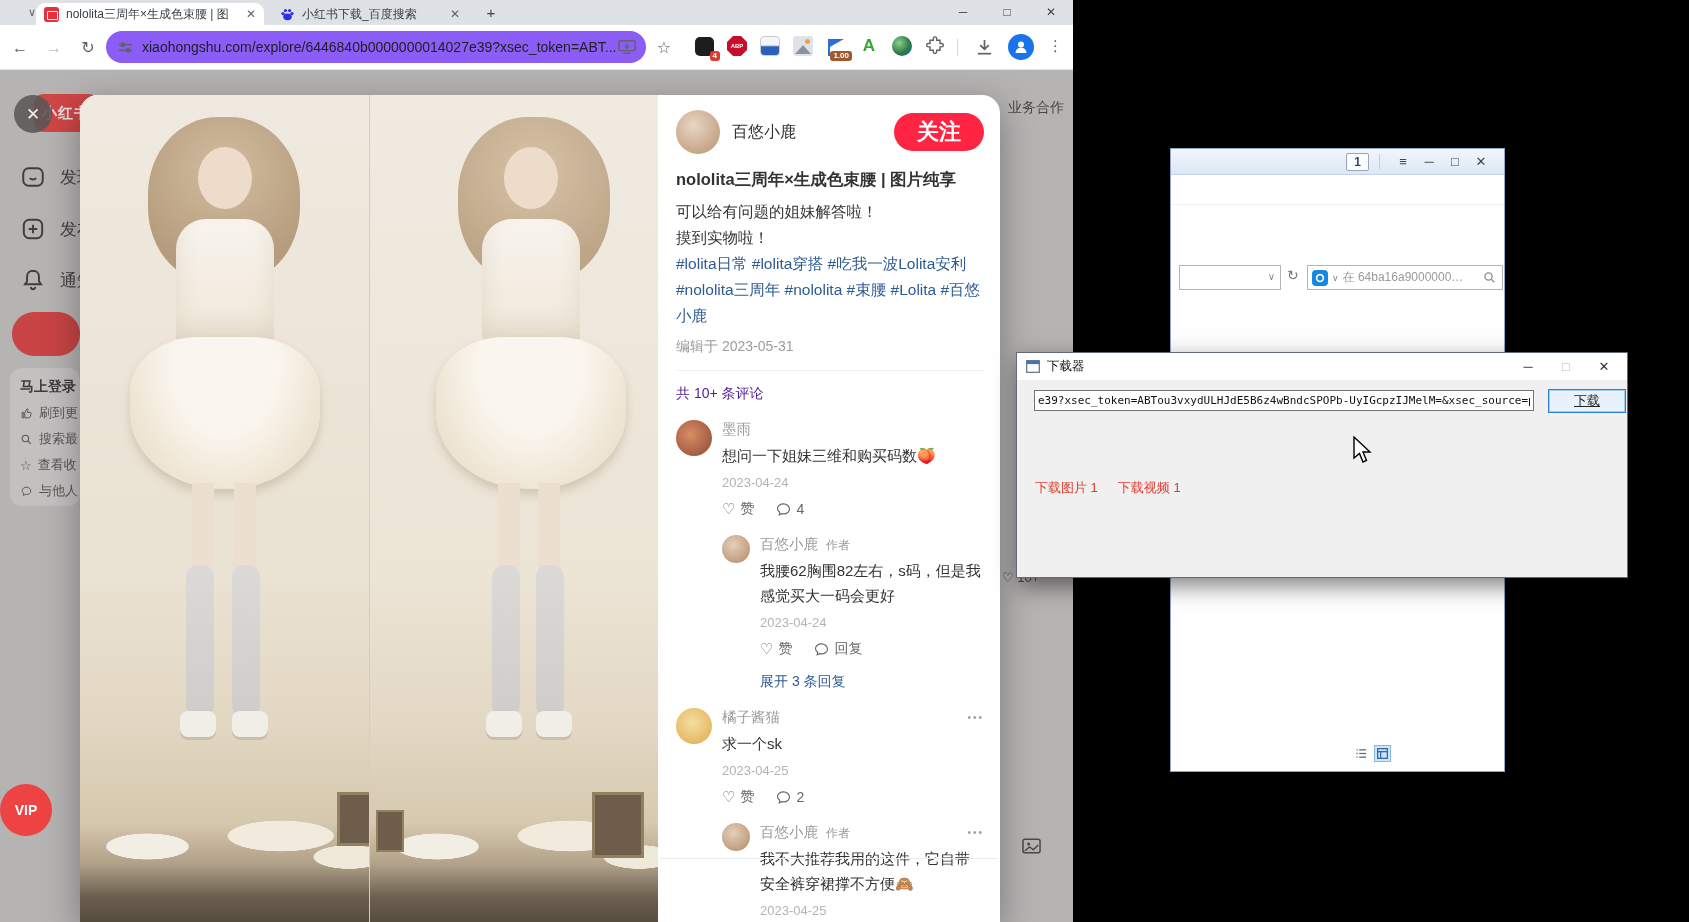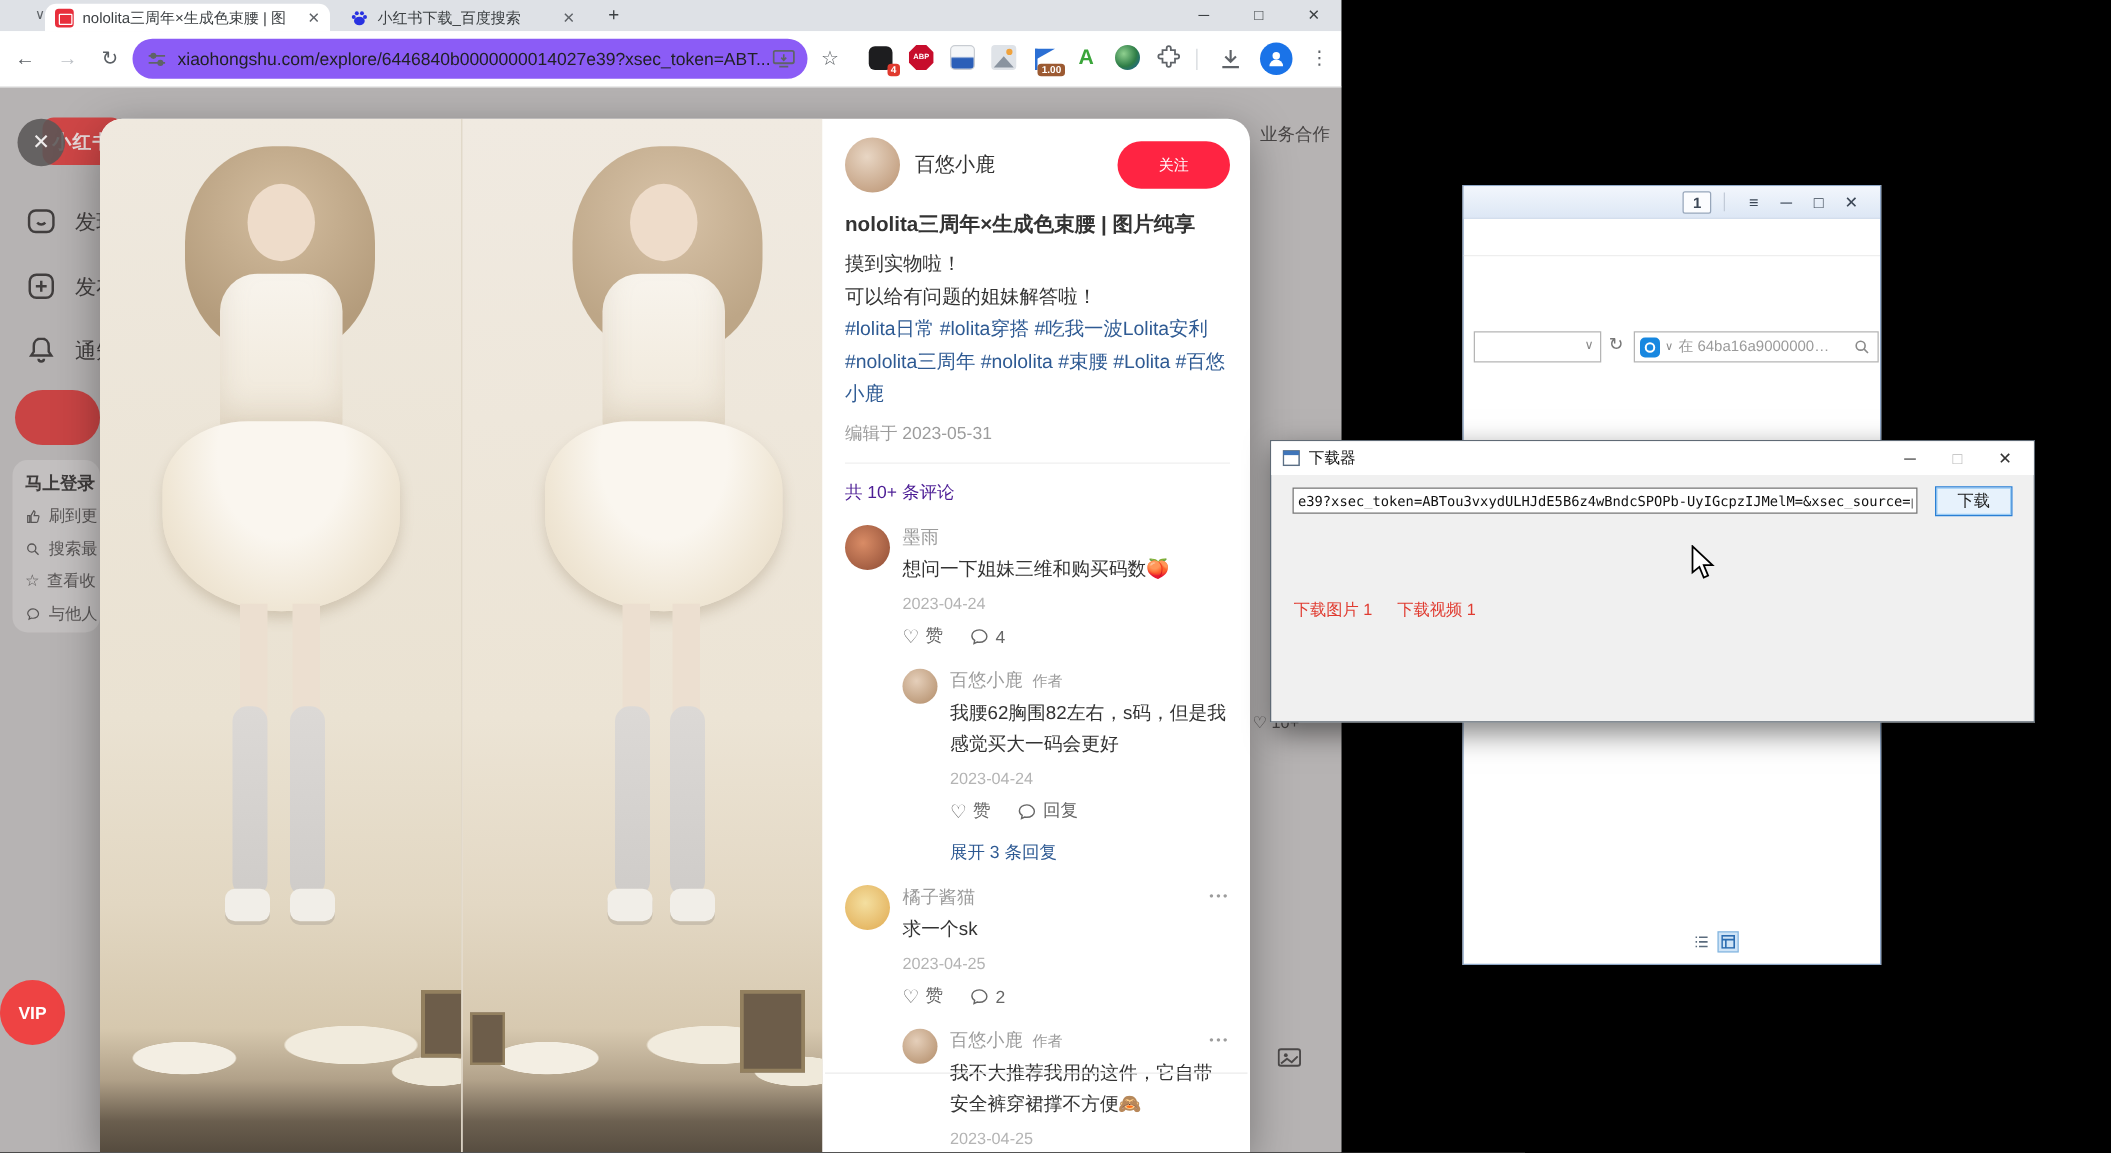--- a/index.html
+++ b/index.html
@@ -77,21 +77,21 @@
   .fluff { position:absolute; bottom:44px; left:-10px; width:310px; height:70px;
            background:radial-gradient(70px 22px at 25% 55%,#f3eee3 58%,transparent 60%),
                       radial-gradient(90px 26px at 68% 40%,#f1ebdd 58%,transparent 60%),
                       radial-gradient(60px 20px at 90% 70%,#efe9da 58%,transparent 60%); }
   .frame { position:absolute; background:#6d5d4a; border:3px solid #93805f; }
 
   .rp { position:absolute; left:578px; top:0; width:342px; height:827px; padding:14px 16px 0 18px; overflow:hidden; }
   .rp-head { display:flex; align-items:center; height:46px; }
   .rp-avatar { width:44px; height:44px; border-radius:50%; background:radial-gradient(circle at 40% 35%,#e8d6c4,#b9916f); flex:0 0 auto; }
   .rp-name { font-size:16px; color:#333; margin-left:12px; flex:1; }
-  .follow-btn { width:90px; height:38px; border-radius:19px; background:#ff2442; color:#fff; font-size:12px; font-weight:normal; display:flex; align-items:center; justify-content:center; flex:0 0 auto; }
+  .follow-btn { width:90px; height:38px; border-radius:19px; background:#ff2442; color:#fff; font-size:22px; font-weight:bold; display:flex; align-items:center; justify-content:center; flex:0 0 auto; }
   .post-title { margin-top:14px; font-size:16.5px; font-weight:bold; color:#333; white-space:nowrap; }
   .post-body { margin-top:8px; font-size:15.5px; color:#333; line-height:26px; }
   .tags { color:#2e5a93; }
   .post-date { margin-top:9px; font-size:14px; color:#9c9c9c; }
   .rp-divider { margin-top:14px; border-top:1px solid #efefef; }
   .cm-header { margin-top:14px; font-size:14px; color:#4c1d95; }
   .cm { display:flex; margin-top:17px; }
   .cm-av { width:36px; height:36px; border-radius:50%; flex:0 0 auto; margin-right:10px; }
   .cm-av.a1 { background:radial-gradient(circle at 40% 40%,#d98c66,#8c4a33); }
   .cm-av.a2 { background:radial-gradient(circle at 45% 40%,#f4dfa0,#e0a94f); }
@@ -128,21 +128,21 @@
   .fm-viewbtn { width:17px; height:17px; display:flex; align-items:center; justify-content:center; border:1px solid transparent; }
   .fm-viewbtn.selected { background:#cfe4f7; border:1px solid #86b7e0; }
 
   
   .dl { position:absolute; left:1016px; top:352px; width:612px; height:226px; background:#f0f0f0; border:1px solid #5f6a75; box-shadow:3px 8px 22px rgba(0,0,0,.5); }
   .dl-title { height:27px; background:#fff; display:flex; align-items:center; padding:0 4px 0 9px; }
   .dl-title-text { font-size:12.5px; color:#111; margin-left:7px; flex:1; }
   .dl-ctl { width:38px; text-align:center; font-size:13px; color:#333; }
   .dl-ctl.disabled { color:#b9b9b9; }
   .dl-input { position:absolute; left:17px; top:37px; width:500px; height:21px; border:1px solid #737373; background:#fff; font-family:"DejaVu Sans Mono","Liberation Mono",monospace; font-size:11px; color:#111; padding:0 3px; }
-  .dl-btn { position:absolute; left:531px; top:36px; width:62px; height:24px; background:#e7f2fc; border:1px solid #2a7fd4; box-shadow:inset 0 0 0 1px #9ccdf5; font-size:13px; color:#222; display:flex; align-items:center; justify-content:center; }
+  .dl-btn { position:absolute; left:531px; top:36px; width:78px; height:24px; background:#e7f2fc; border:1px solid #2a7fd4; box-shadow:inset 0 0 0 1px #9ccdf5; font-size:13px; color:#222; display:flex; align-items:center; justify-content:center;text-decoration:underline; }
   .dl-status { position:absolute; left:18px; top:126px; font-size:13px; color:#e03b30; display:flex; gap:20px; }
 
   .cursor { position:absolute; left:1352px; top:436px; z-index:99; }
 </style>
 </head>
 <body>
 
 <div class="screen">
 
   <div class="browser">
@@ -344,22 +344,22 @@
         </div>
 
         <div class="rp">
           <div class="rp-head">
             <div class="rp-avatar"></div>
             <span class="rp-name">百悠小鹿</span>
             <div class="follow-btn">关注</div>
           </div>
           <div class="post-title">nololita三周年×生成色束腰 | 图片纯享</div>
           <div class="post-body">
+            <div>可以给有问题的姐妹解答啦！</div>
             <div>摸到实物啦！</div>
-            <div>可以给有问题的姐妹解答啦！</div>
             <div class="tags">#lolita日常 #lolita穿搭 #吃我一波Lolita安利</div>
             <div class="tags">#nololita三周年 #nololita #束腰 #Lolita #百悠小鹿</div>
           </div>
           <div class="post-date">编辑于 2023-05-31</div>
           <div class="rp-divider"></div>
           <div class="cm-header">共 10+ 条评论</div>
 
           <div class="cm">
             <div class="cm-av a1"></div>
             <div class="cm-main">

